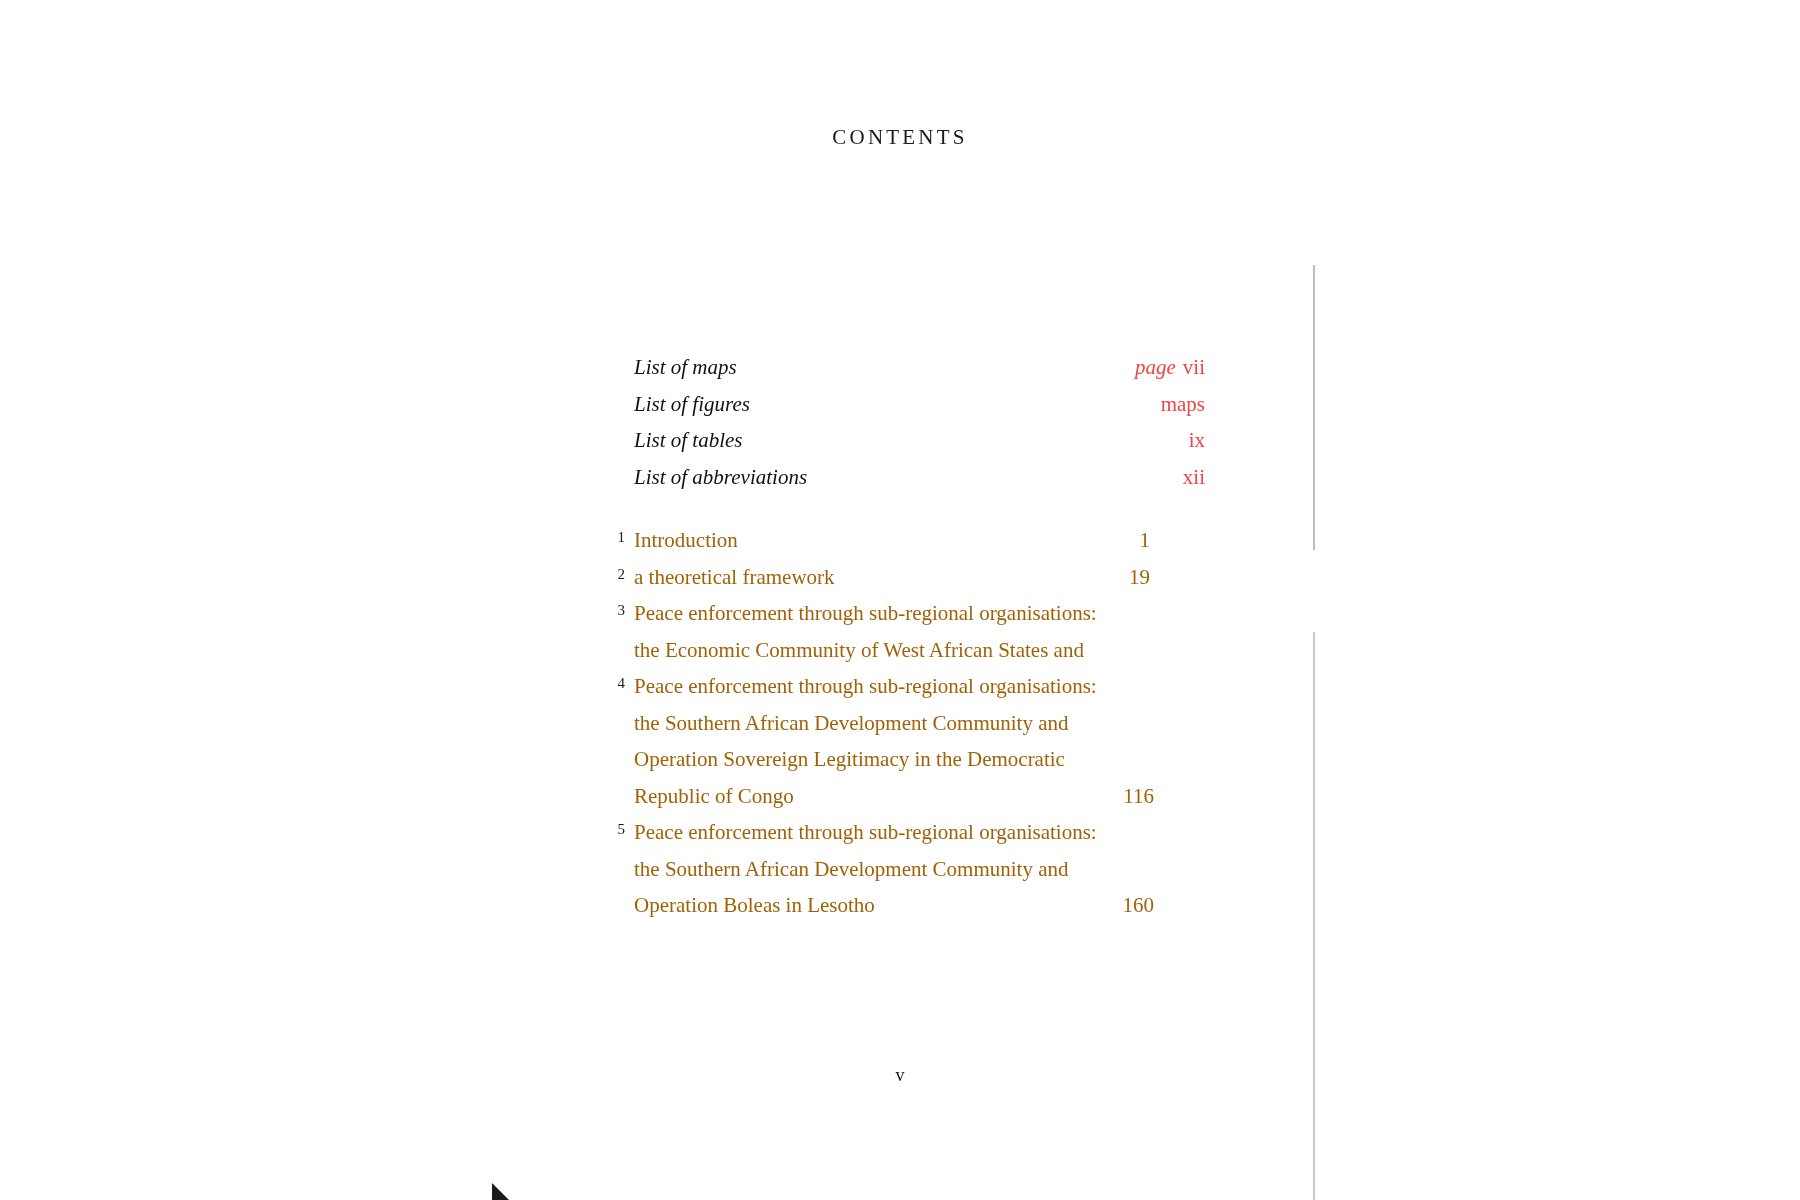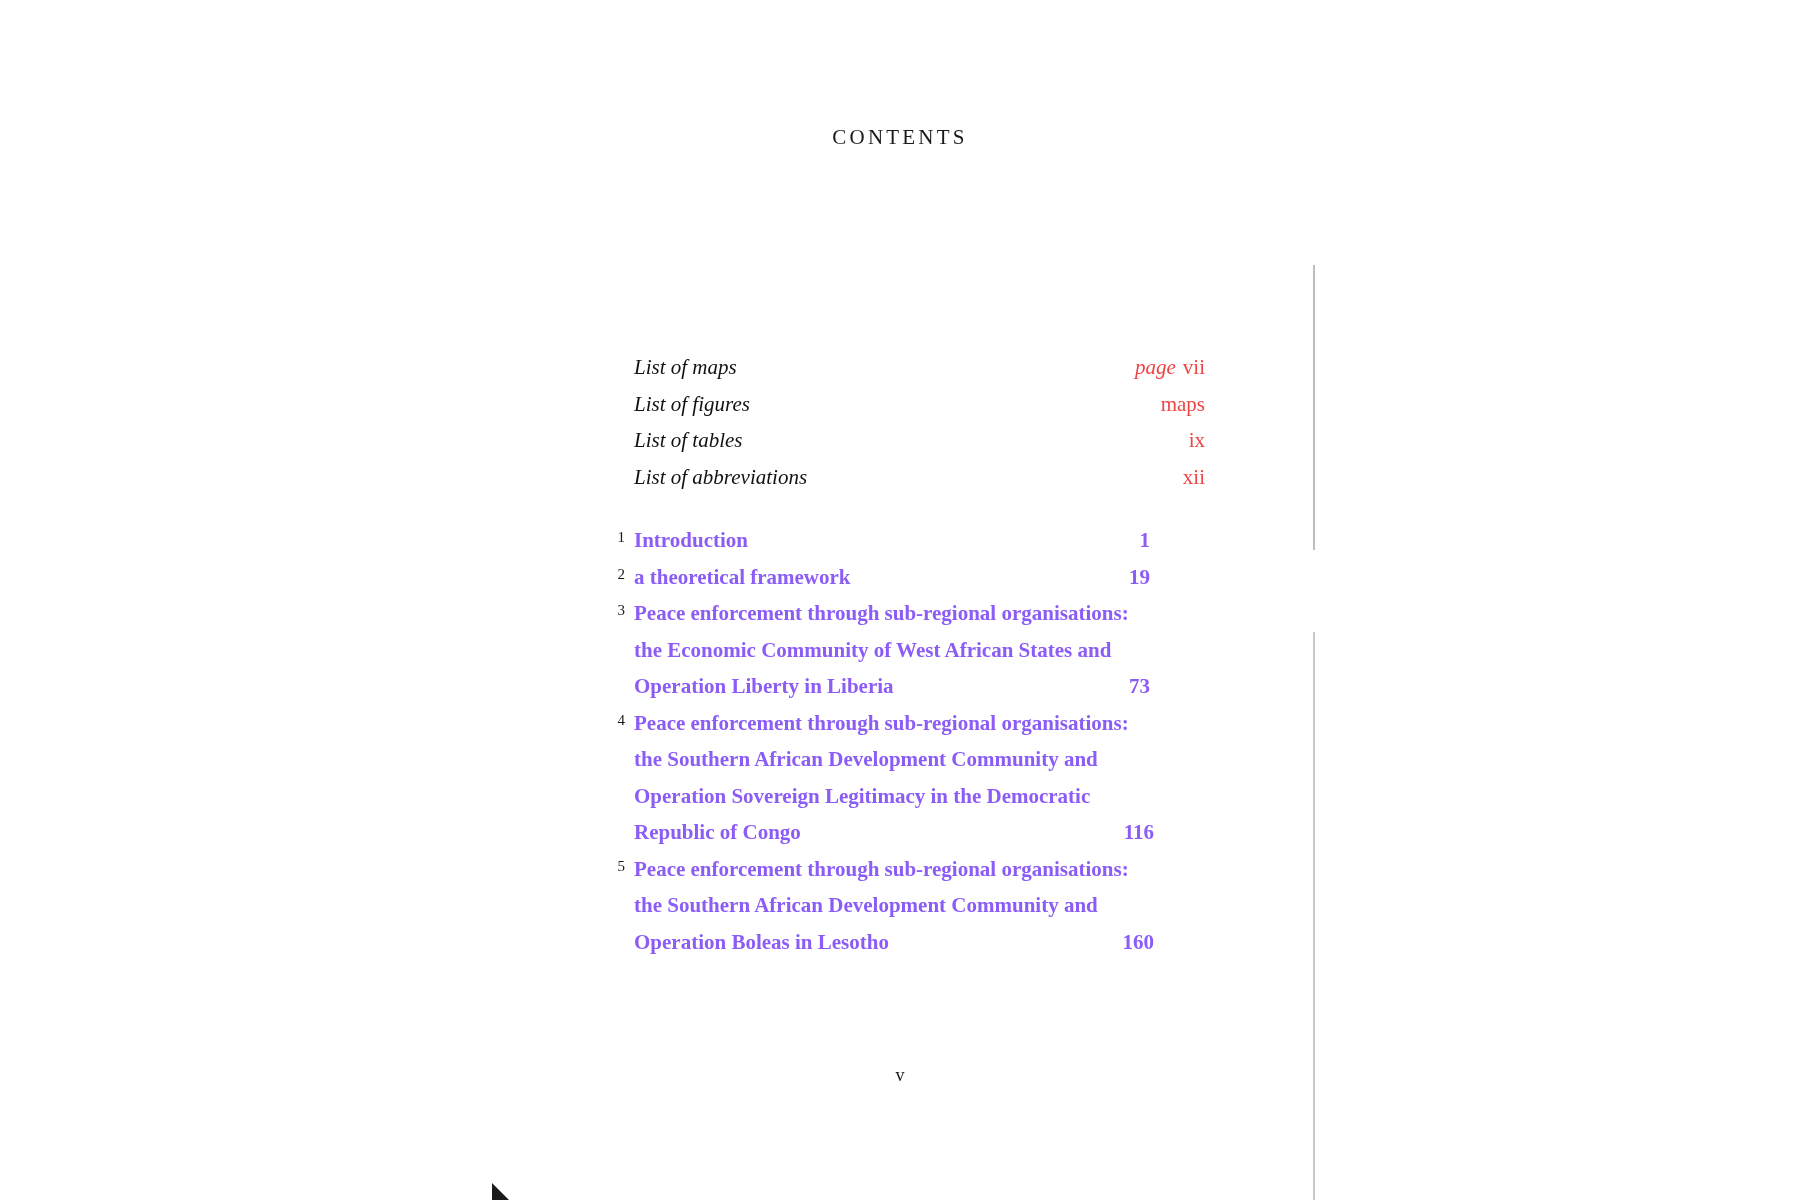--- a/index.html
+++ b/index.html
@@ -131,23 +131,22 @@
   }
   .chap-lines {
     margin-left: 29px;
     width: 520px;
   }
   .chap-line {
     position: relative;
     height: 36.5px;
     font-size: 21px;
     line-height: 30px;
-    color: #8b5cf6;
+    color: #a16207;
     white-space: nowrap;
-    font-weight: bold;
   }
   .chap-line .pg {
     position: absolute;
     right: 0;
     top: 0;
     font-size: 21px;
   }
   .chap-line .pg.narrow { right: 4px; }
 
   
@@ -200,21 +199,20 @@
           <div class="chap-num">2</div>
           <div class="chap-lines">
             <div class="chap-line"><span>a theoretical framework</span><span class="pg narrow">19</span></div>
           </div>
         </div>
         <div class="chapter">
           <div class="chap-num">3</div>
           <div class="chap-lines">
             <div class="chap-line"><span>Peace enforcement through sub-regional organisations:</span></div>
             <div class="chap-line"><span>the Economic Community of West African States and</span></div>
-            <div class="chap-line"><span>Operation Liberty in Liberia</span><span class="pg narrow">73</span></div>
           </div>
         </div>
         <div class="chapter">
           <div class="chap-num">4</div>
           <div class="chap-lines">
             <div class="chap-line"><span>Peace enforcement through sub-regional organisations:</span></div>
             <div class="chap-line"><span>the Southern African Development Community and</span></div>
             <div class="chap-line"><span>Operation Sovereign Legitimacy in the Democratic</span></div>
             <div class="chap-line"><span>Republic of Congo</span><span class="pg">116</span></div>
           </div>

